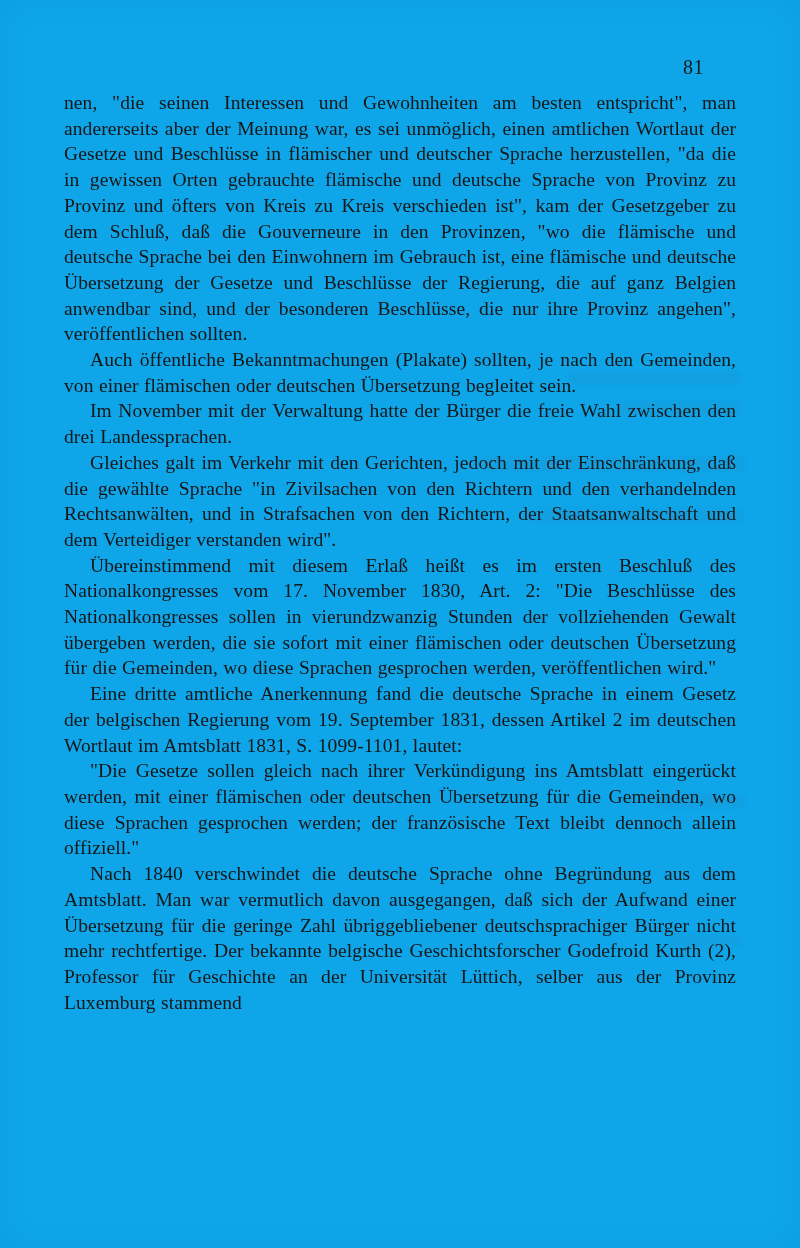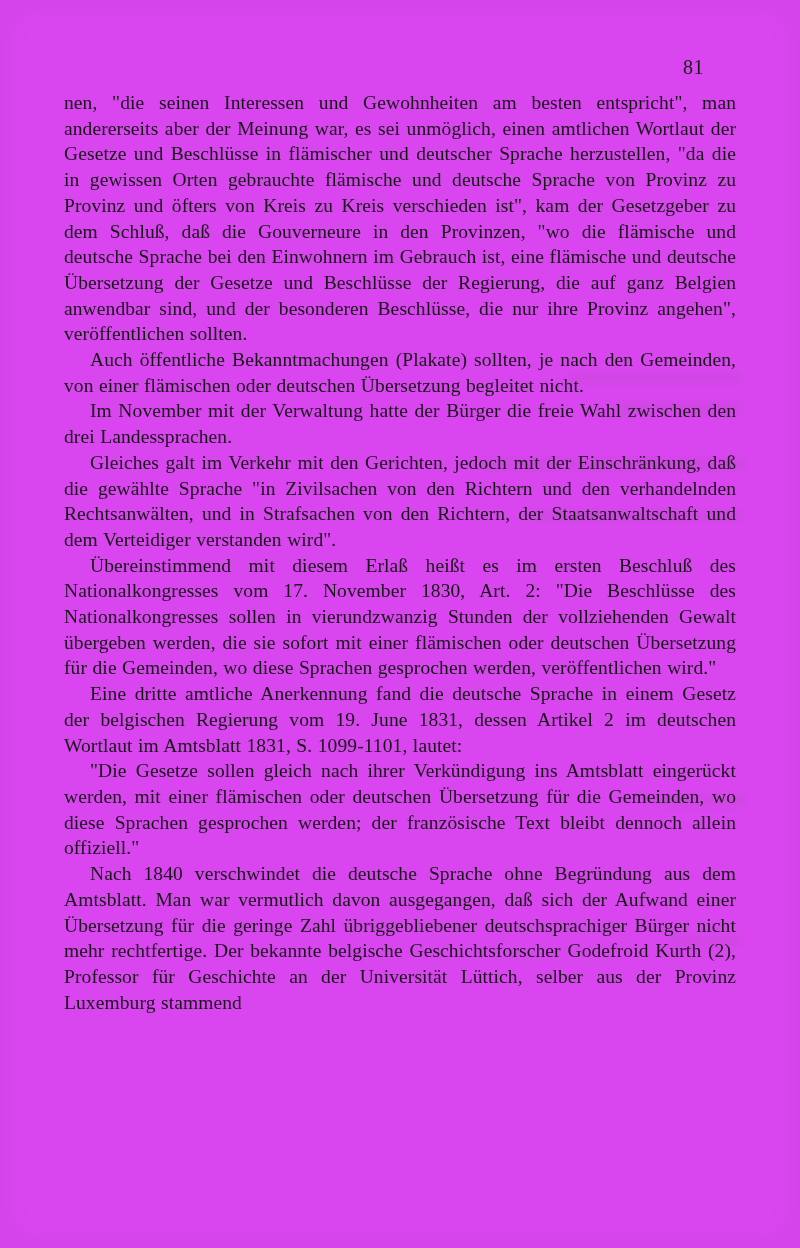--- a/index.html
+++ b/index.html
@@ -6,21 +6,21 @@
     html, body {
       margin: 0;
       padding: 0;
       background: #e9e9e7;
     }
     .page {
       position: relative;
       width: 800px;
       height: 1248px;
       margin: 0 auto;
-      background: #d946ef;
+      background: #0ea5e9;
       overflow: hidden;
       box-shadow: inset 0 0 40px rgba(0,0,0,0.04);
       font-family: "Liberation Serif", "DejaVu Serif", serif;
       color: #161616;
     }
     .page-number {
       position: absolute;
       top: 56px;
       right: 96px;
       font-size: 20px;
@@ -63,25 +63,25 @@
   </style>
 </head>
 <body>
 
 <div class="page">
 
   <div class="page-number">81</div>
 
   <div class="content">
     <p class="continuation">nen, "die seinen Interessen und Gewohnheiten am besten entspricht", man andererseits aber der Meinung war, es sei unmöglich, einen amtlichen Wortlaut der Gesetze und Beschlüsse in flämischer und deutscher Sprache herzustellen, "da die in gewissen Orten gebrauchte flämische und deutsche Sprache von Provinz zu Provinz und öfters von Kreis zu Kreis verschieden ist", kam der Gesetzgeber zu dem Schluß, daß die Gouverneure in den Provinzen, "wo die flämische und deutsche Sprache bei den Einwohnern im Gebrauch ist, eine flämische und deutsche Übersetzung der Gesetze und Beschlüsse der Regierung, die auf ganz Belgien anwendbar sind, und der besonderen Beschlüsse, die nur ihre Provinz angehen", veröffentlichen sollten.</p>
-    <p>Auch öffentliche Bekanntmachungen (Plakate) sollten, je nach den Gemeinden, von einer flämischen oder deutschen Übersetzung begleitet nicht.</p>
+    <p>Auch öffentliche Bekanntmachungen (Plakate) sollten, je nach den Gemeinden, von einer flämischen oder deutschen Übersetzung begleitet sein.</p>
     <p>Im November mit der Verwaltung hatte der Bürger die freie Wahl zwischen den drei Landessprachen.</p>
     <p>Gleiches galt im Verkehr mit den Gerichten, jedoch mit der Einschränkung, daß die gewählte Sprache "in Zivilsachen von den Richtern und den verhandelnden Rechtsanwälten, und in Strafsachen von den Richtern, der Staatsanwaltschaft und dem Verteidiger verstanden wird".</p>
     <p>Übereinstimmend mit diesem Erlaß heißt es im ersten Beschluß des Nationalkongresses vom 17. November 1830, Art. 2: "Die Beschlüsse des Nationalkongresses sollen in vierundzwanzig Stunden der vollziehenden Gewalt übergeben werden, die sie sofort mit einer flämischen oder deutschen Übersetzung für die Gemeinden, wo diese Sprachen gesprochen werden, veröffentlichen wird."</p>
-    <p>Eine dritte amtliche Anerkennung fand die deutsche Sprache in einem Gesetz der belgischen Regierung vom 19. June 1831, dessen Artikel 2 im deutschen Wortlaut im Amtsblatt 1831, S. 1099-1101, lautet:</p>
+    <p>Eine dritte amtliche Anerkennung fand die deutsche Sprache in einem Gesetz der belgischen Regierung vom 19. September 1831, dessen Artikel 2 im deutschen Wortlaut im Amtsblatt 1831, S. 1099-1101, lautet:</p>
     <p>"Die Gesetze sollen gleich nach ihrer Verkündigung ins Amtsblatt eingerückt werden, mit einer flämischen oder deutschen Übersetzung für die Gemeinden, wo diese Sprachen gesprochen werden; der französische Text bleibt dennoch allein offiziell."</p>
     <p>Nach 1840 verschwindet die deutsche Sprache ohne Begründung aus dem Amtsblatt. Man war vermutlich davon ausgegangen, daß sich der Aufwand einer Übersetzung für die geringe Zahl übriggebliebener deutschsprachiger Bürger nicht mehr rechtfertige. Der bekannte belgische Geschichtsforscher Godefroid Kurth (2), Professor für Geschichte an der Universität Lüttich, selber aus der Provinz Luxemburg stammend</p>
   </div>
 
   <div class="artifact a1"></div>
   <div class="artifact a2"></div>
   <div class="artifact a3"></div>
   <div class="artifact a4"></div>
   <div class="artifact a5"></div>
   <div class="artifact a6"></div>

